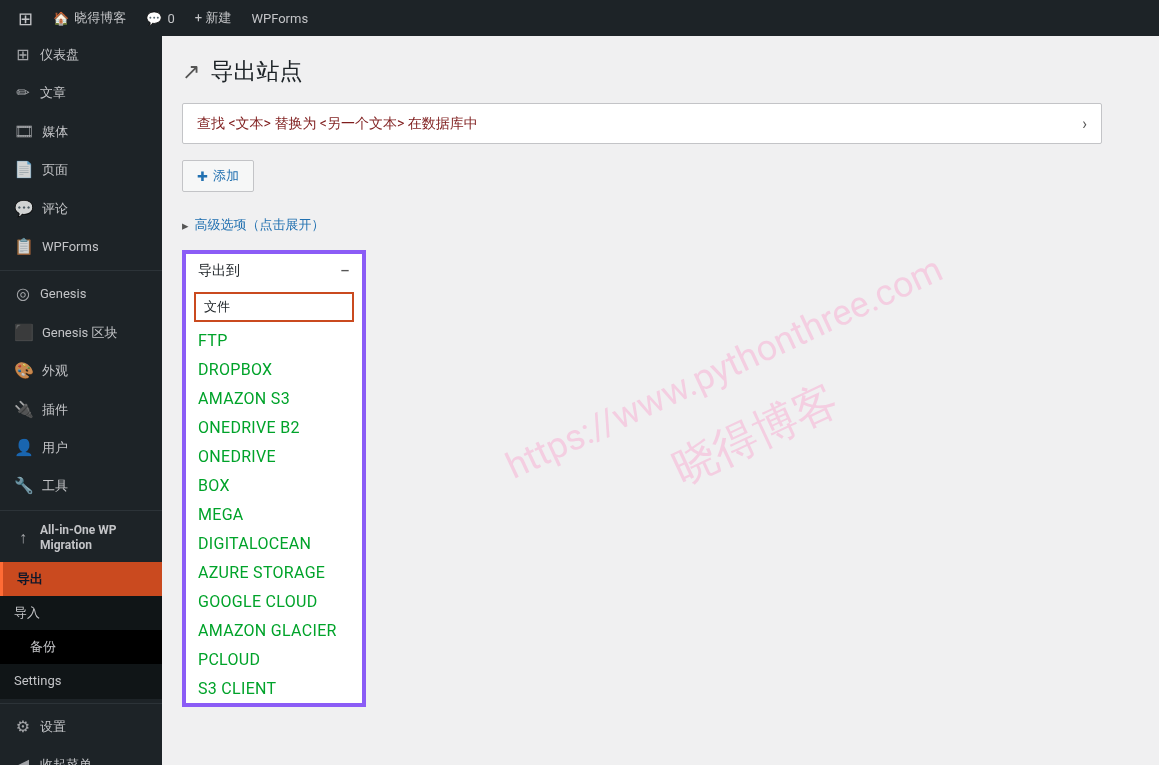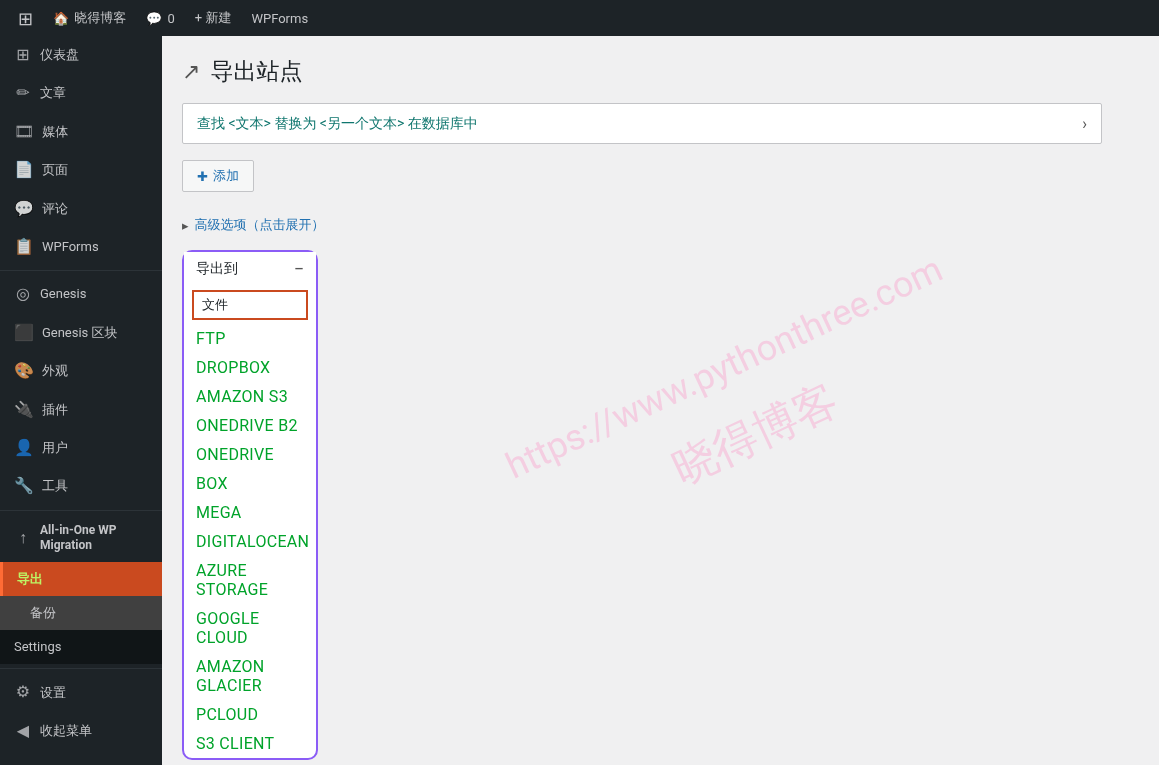--- a/index.html
+++ b/index.html
@@ -84,21 +84,21 @@
       background: #fff;
       border: 1px solid #c3c4c7;
       display: flex;
       align-items: center;
       padding: 10px 14px;
       margin-bottom: 16px;
       border-radius: 2px;
       max-width: 920px;
       cursor: pointer;
     }
-    .search-replace-bar-text { flex: 1; color: #0f766e; font-size: 14px; }
+    .search-replace-bar-text { flex: 1; color: #7f1d1d; font-size: 14px; }
     .search-replace-bar-arrow { color: #555; font-size: 16px; }
 
     .add-button {
       background: #f6f7f7;
       border: 1px solid #c3c4c7;
       color: #2271b1;
       padding: 6px 14px;
       font-size: 13px;
       cursor: pointer;
       border-radius: 2px;
@@ -113,24 +113,24 @@
       font-size: 13px;
       margin-bottom: 16px;
       cursor: pointer;
       display: flex;
       align-items: center;
       gap: 6px;
     }
 
     
     .export-dropdown {
-      border: 2px solid #8b5cf6;
-      border-radius: 10px;
+      border: 4px solid #8b5cf6;
+      border-radius: 0;
       background: #fff;
-      width: 136px;
+      width: 184px;
       display: inline-block;
     }
     .export-dropdown-header {
       display: flex;
       align-items: center;
       justify-content: space-between;
       padding: 8px 12px;
       font-size: 14px;
       color: #1d2327;
       background: #fff;
@@ -254,23 +254,26 @@
     </div>
     <div class="sidebar-divider"></div>
     <div class="sidebar-item" style="flex-direction:column; align-items:flex-start;">
       <div style="display:flex;align-items:center;gap:8px;">
         <span class="sidebar-icon">↑</span>
         <span style="font-size:12px; line-height:1.3;font-weight:bold;">All-in-One WP<br>Migration</span>
       </div>
     </div>
     <div class="sidebar-submenu">
       <div class="sidebar-item highlight" style="padding-left:14px; border-left:3px solid #ff6b35; background:#ca4a1f;">
-        <span style="color:#bef264; font-weight:600;">导出</span>
-      </div>
-      <div class="sidebar-item" style="background:#404040;">
+        <span style="color:#0f172a; font-weight:600;">导出</span>
+      </div>
+      <div class="sidebar-item" style="padding-left:14px; background:#101517;">
+        <span>导入</span>
+      </div>
+      <div class="sidebar-item" style="background:#000000;">
         <span>备份</span>
       </div>
       <div class="sidebar-item" style="padding-left:14px; background:#101517;">
         <span>Settings</span>
       </div>
     </div>
     <div class="sidebar-divider"></div>
     <div class="sidebar-item">
       <span class="sidebar-icon">⚙</span>
       <span>设置</span>

